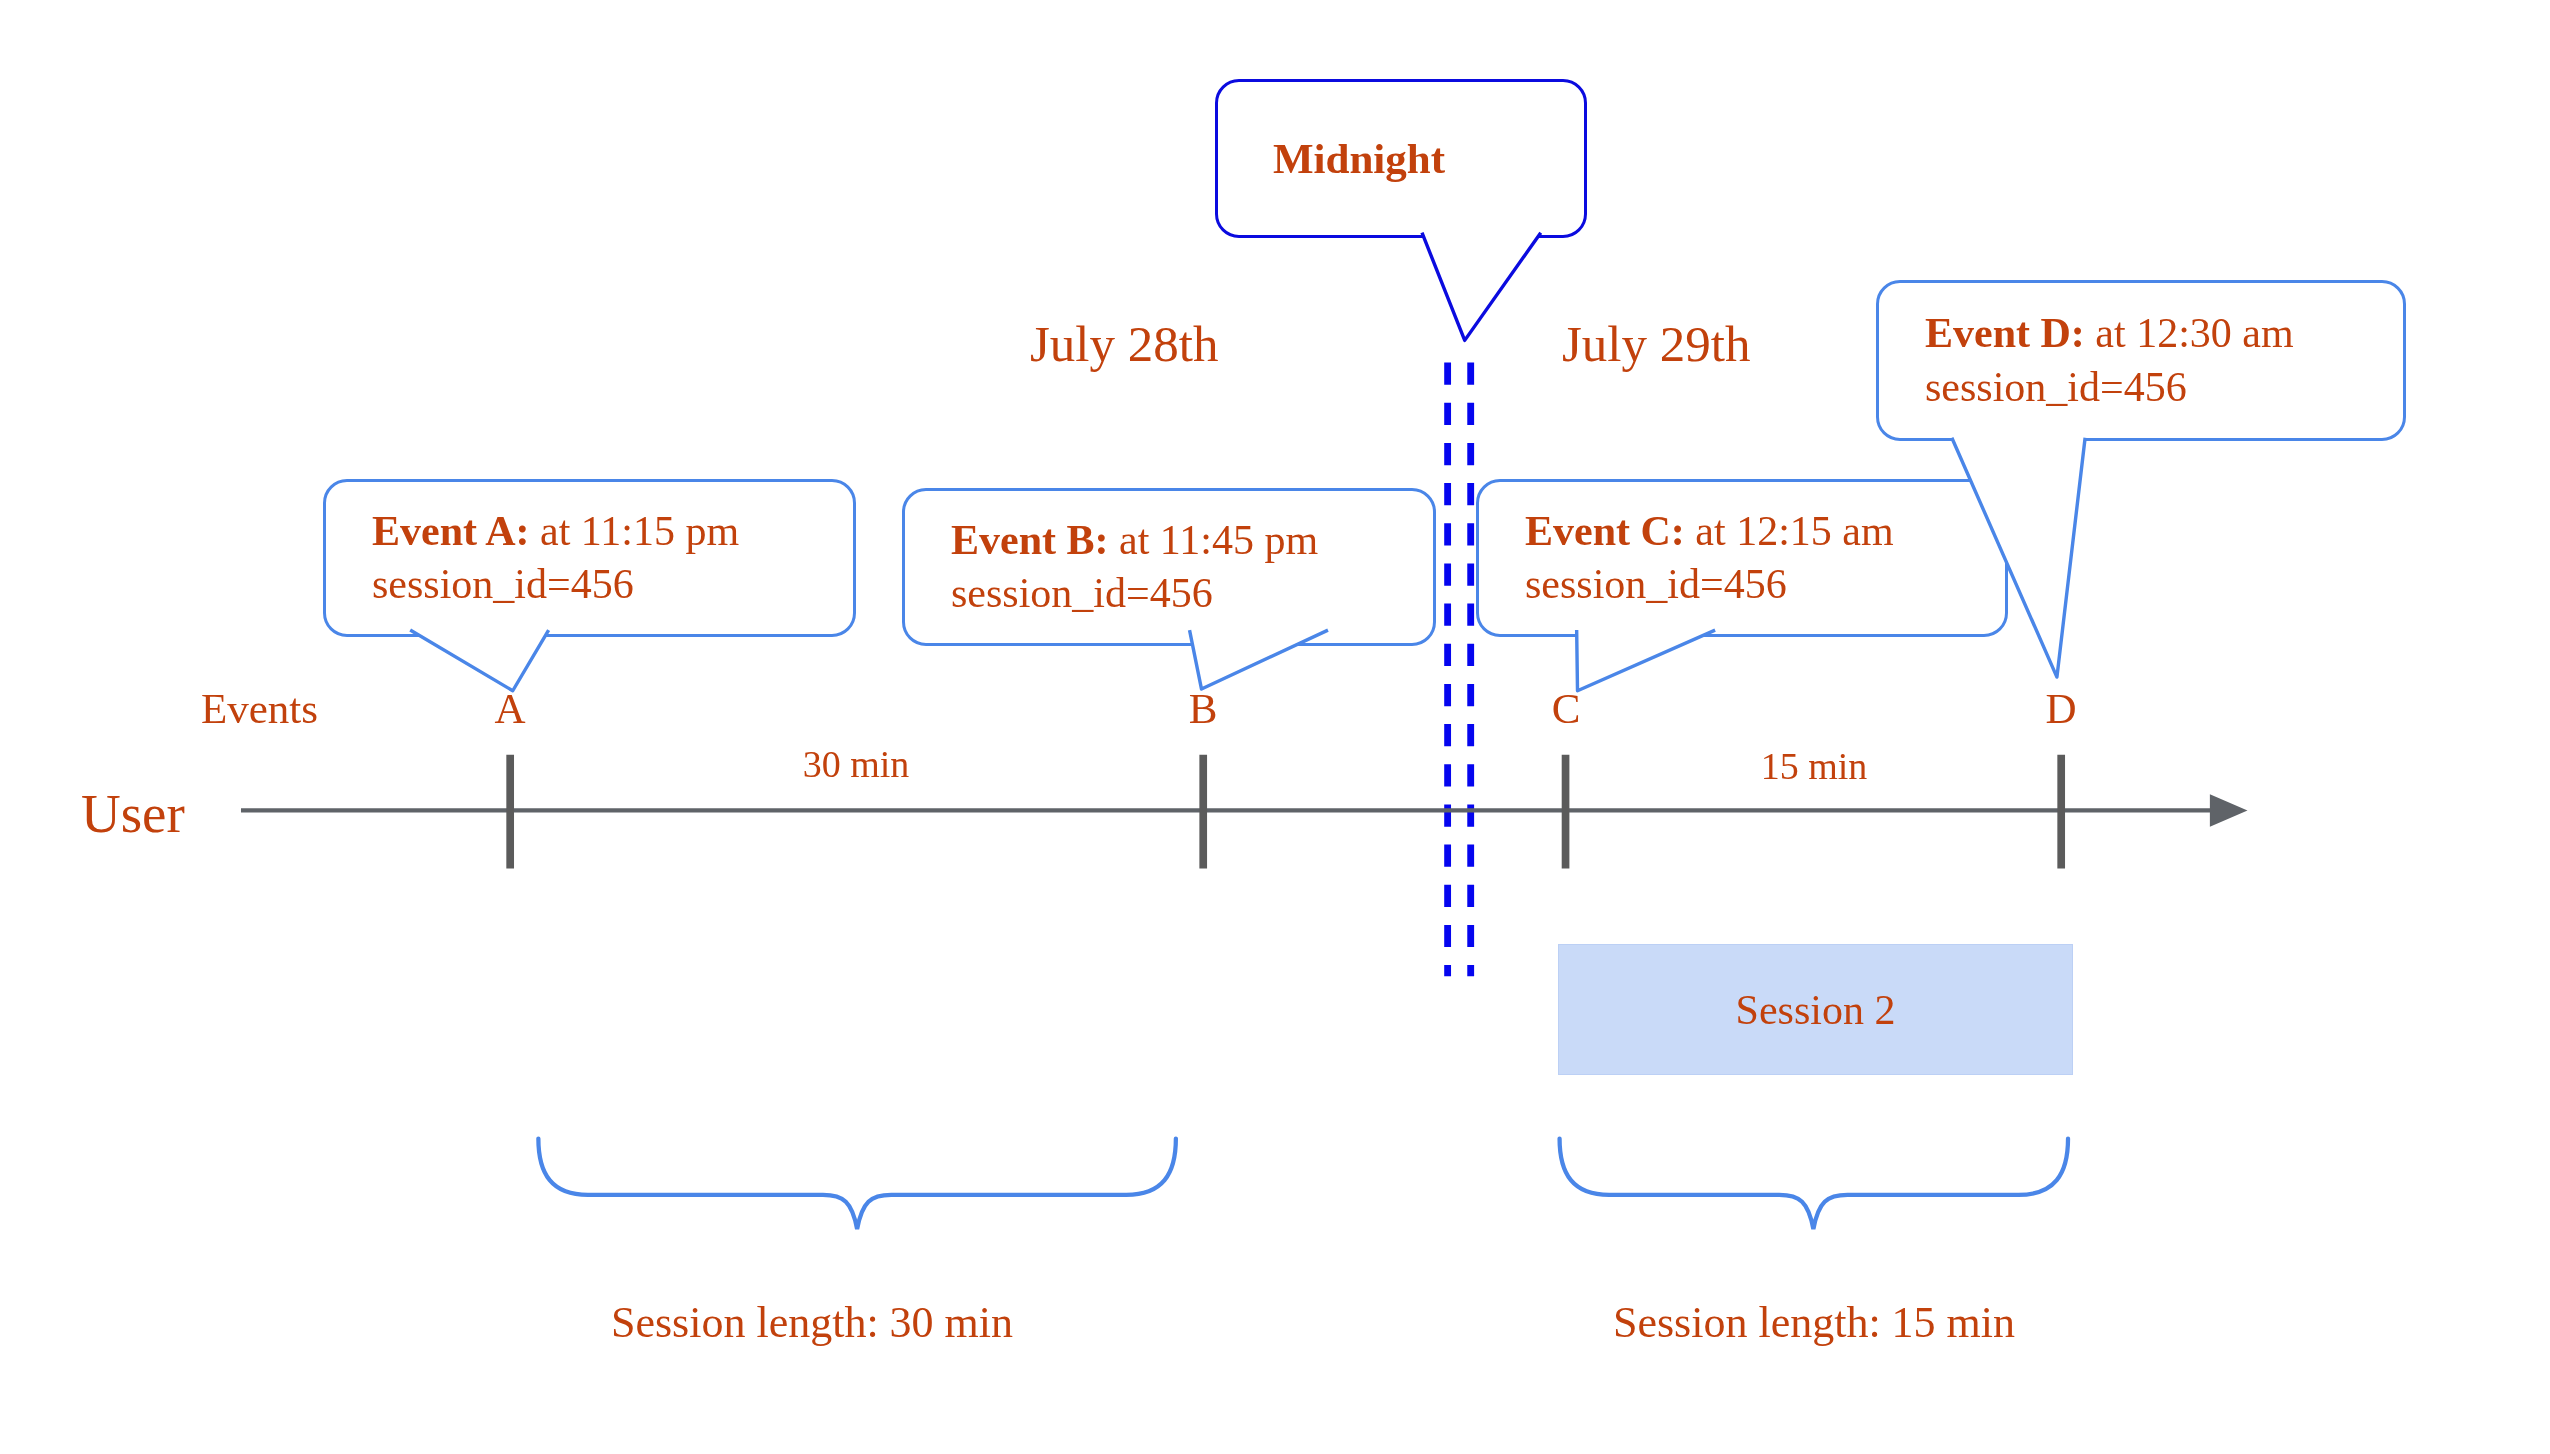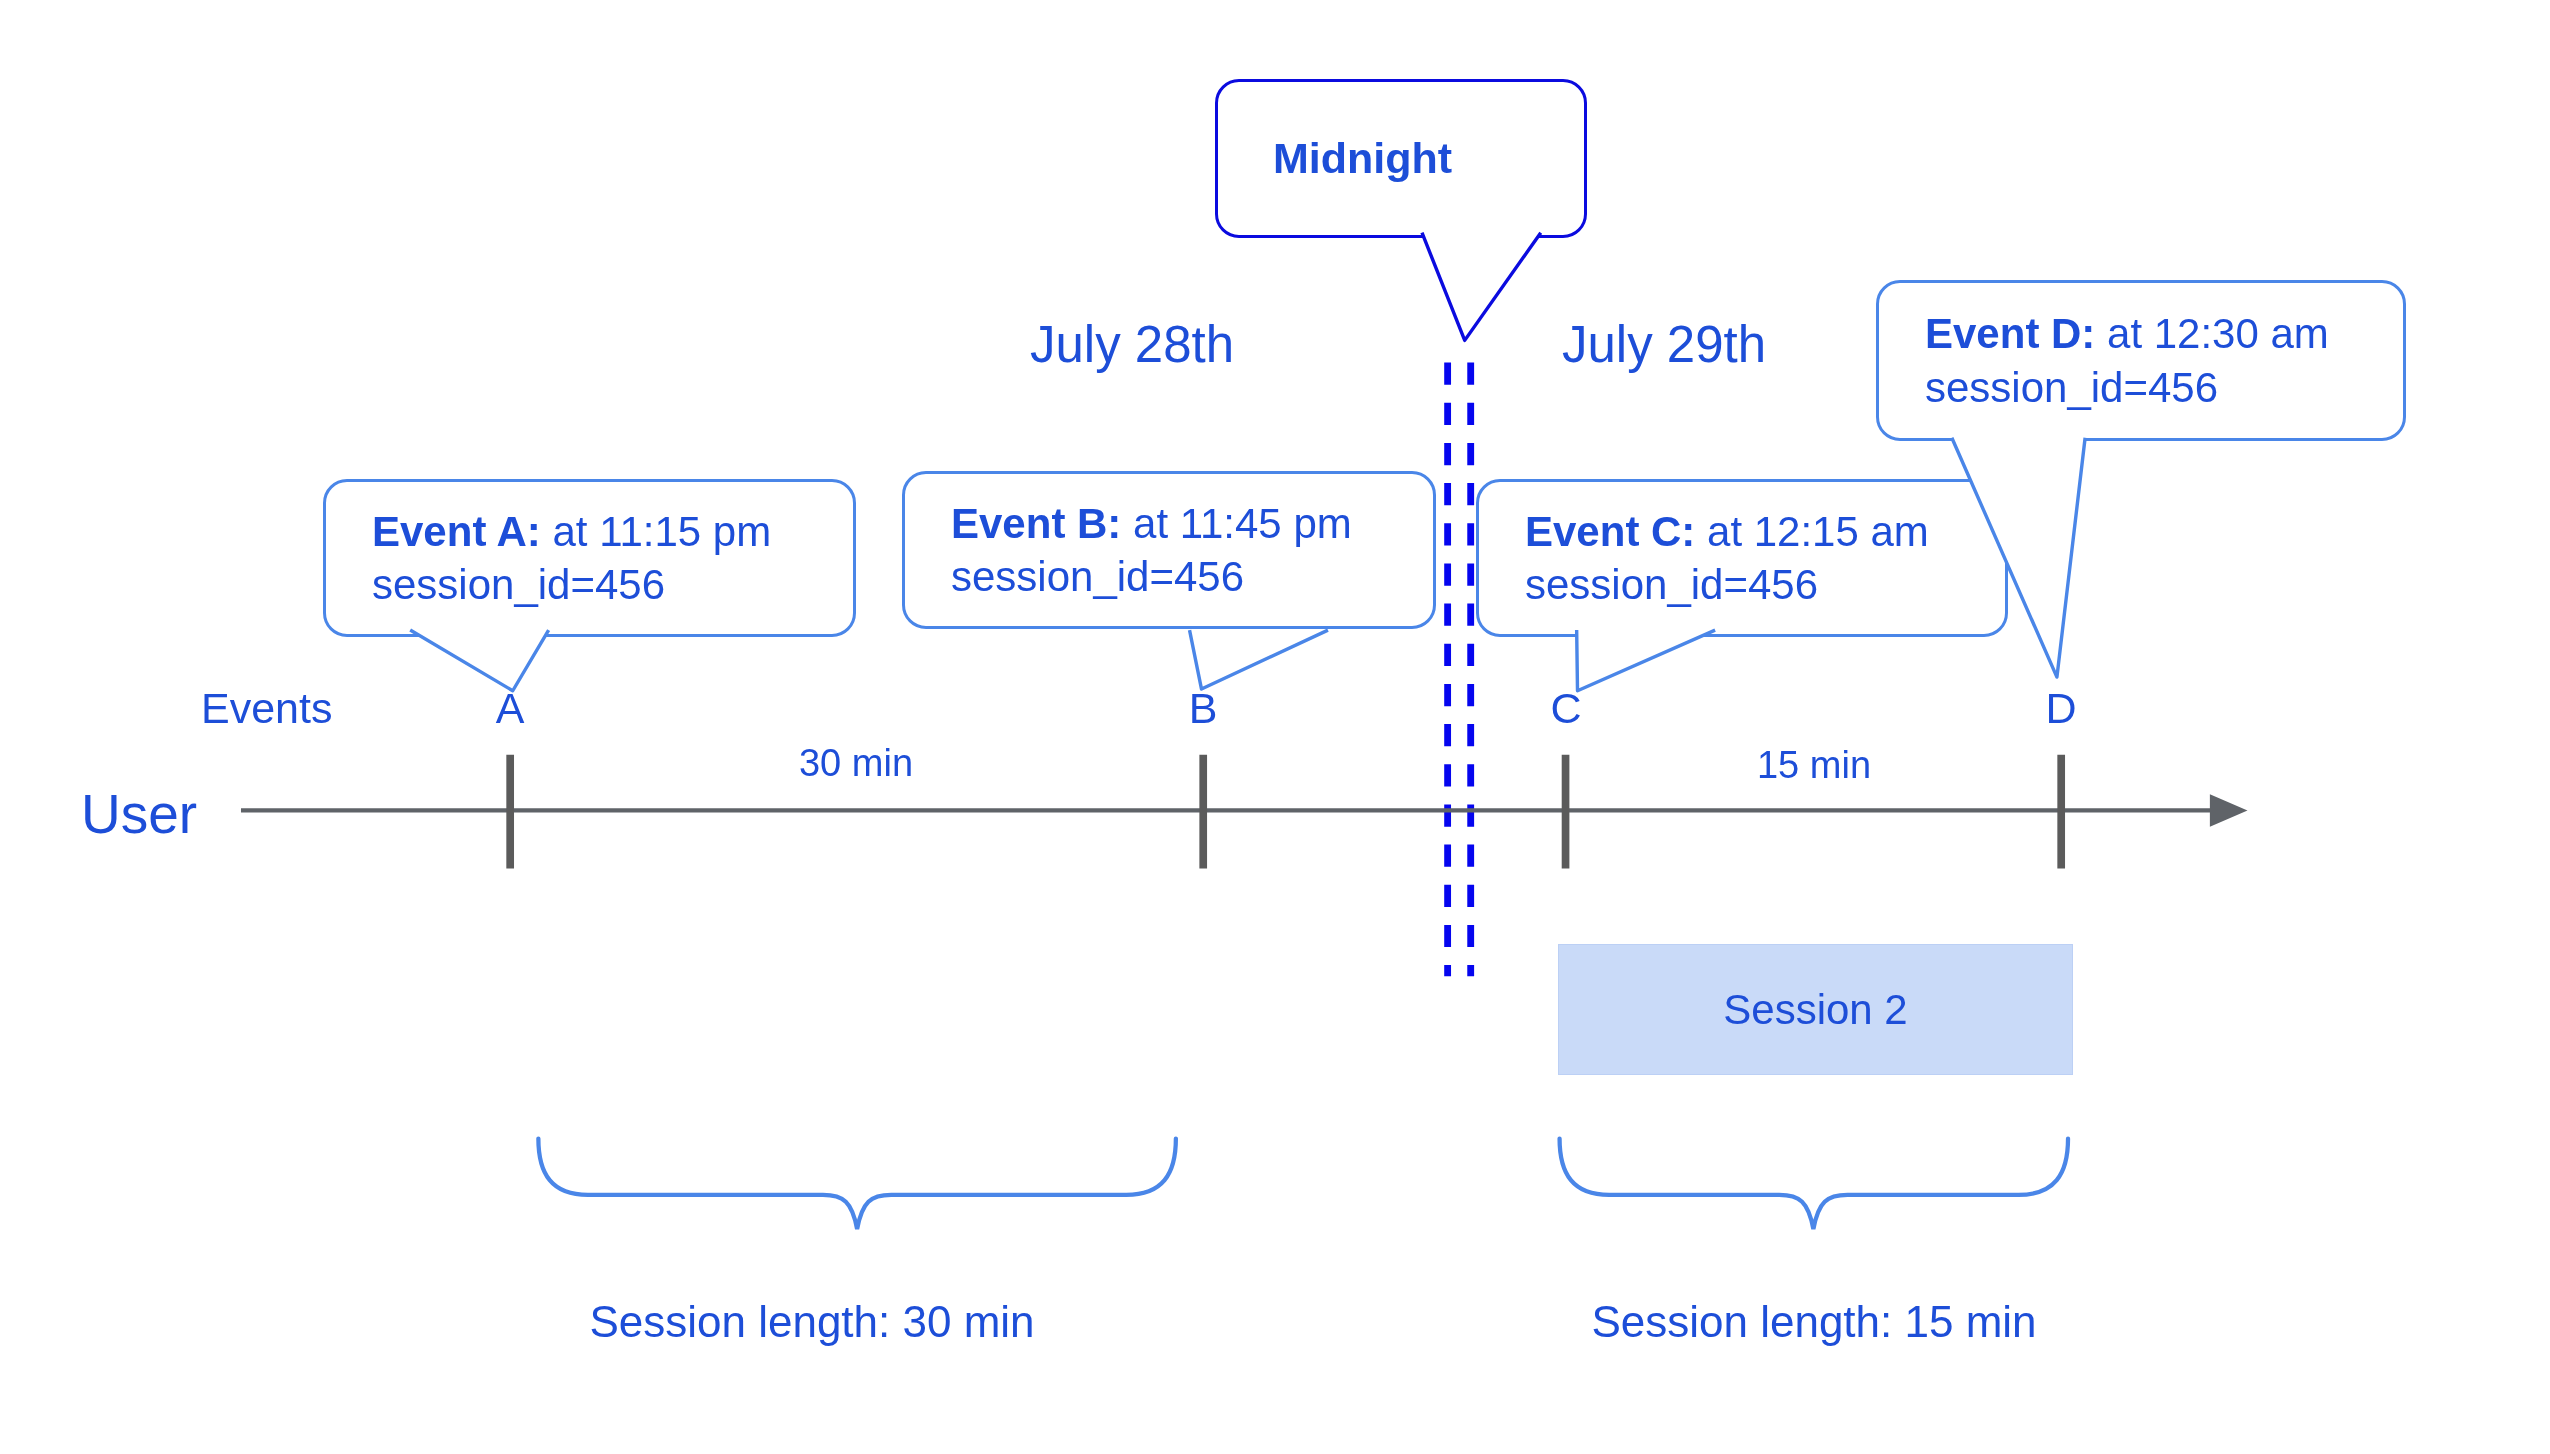--- a/index.html
+++ b/index.html
@@ -1,21 +1,21 @@
 <!DOCTYPE html>
 <html style="font-size:13.7px"><head>
 <meta charset="utf-8">
 <style>
   html,body{margin:0;padding:0;background:#ffffff;}
   #canvas{
     position:relative;
     width:2550px;height:1455px;
     background:#ffffff;
-    font-family:Liberation Sans, sans-serif;
-    color:#1d4ed8;
+    font-family:Liberation Serif, serif;
+    color:#c2410c;
     overflow:hidden;
   }
   svg.layer{position:absolute;left:0;top:0;width:2550px;height:1455px;pointer-events:none;}
   .layer-under{z-index:1;}
   .layer-over{z-index:3;}
 
   
   .callout{
     position:absolute;
     background:#ffffff;
@@ -84,21 +84,21 @@
 
   <div class="callout-midnight" style="left:1215px;top:79px;width:372px;height:159px;">
     <span>Midnight</span>
   </div>
 
   <div class="callout" style="left:323px;top:479px;width:533px;height:158px;">
     <div><span class="b">Event A:</span><span> at 11:15 pm</span></div>
     <div>session_id=456</div>
   </div>
 
-  <div class="callout" style="left:902px;top:471px;width:534px;height:158px;">
+  <div class="callout" style="left:902px;top:488px;width:534px;height:158px;">
     <div><span class="b">Event B:</span><span> at 11:45 pm</span></div>
     <div>session_id=456</div>
   </div>
 
   <div class="callout" style="left:1476px;top:479px;width:532px;height:158px;">
     <div><span class="b">Event C:</span><span> at 12:15 am</span></div>
     <div>session_id=456</div>
   </div>
 
   <div class="callout" style="left:1876px;top:280px;width:530px;height:161px;">

